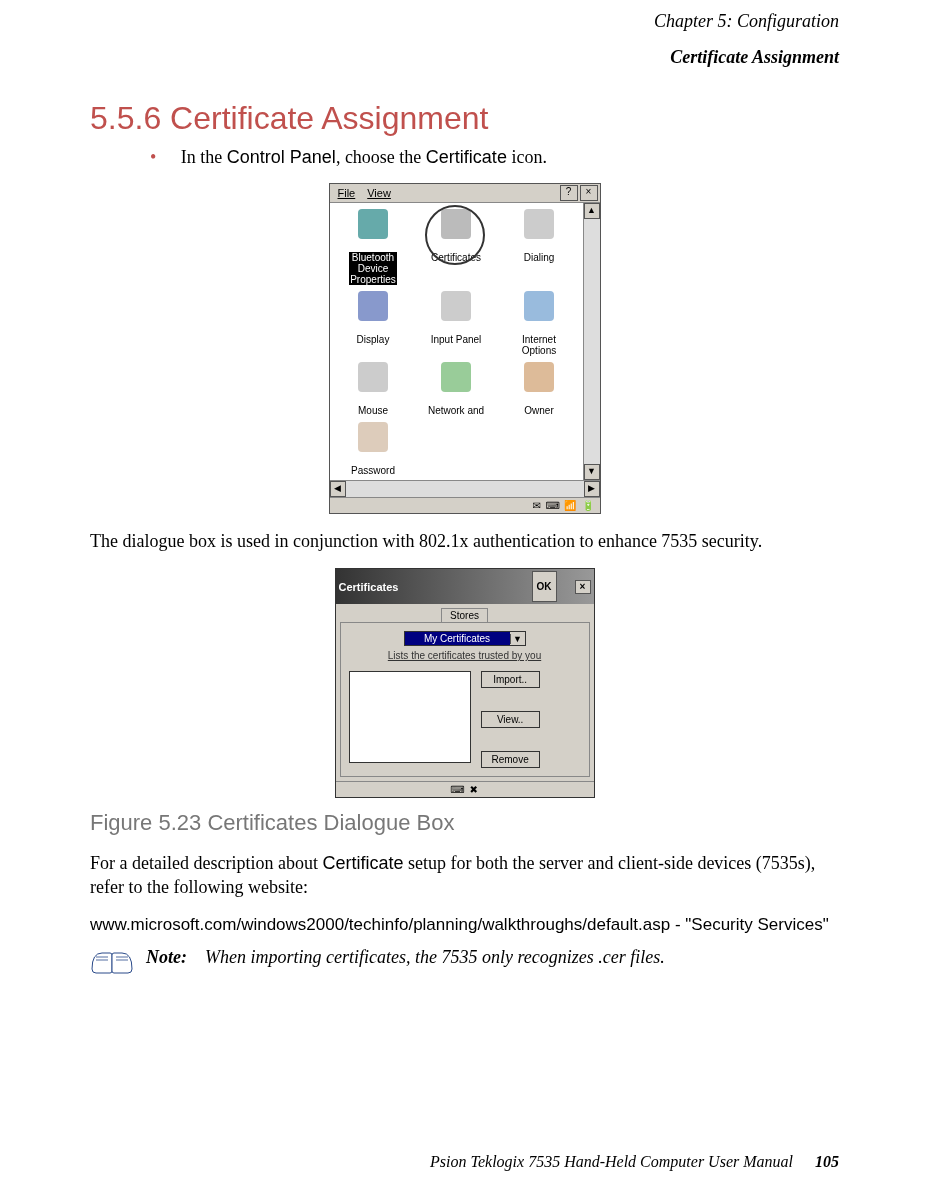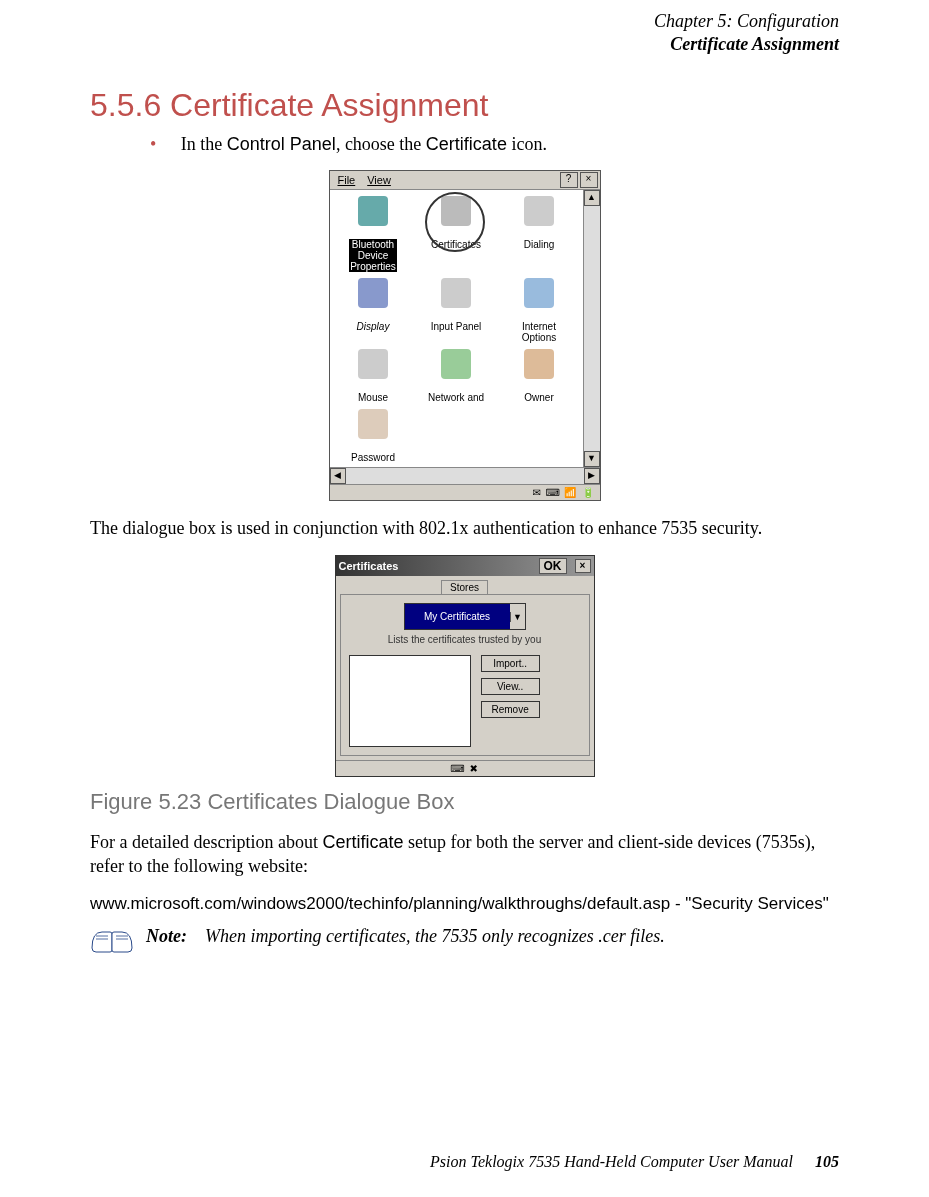--- a/index.html
+++ b/index.html
@@ -15,21 +15,21 @@
   padding: 10px 90px 40px 90px;
 }
 .header {
   text-align: right;
   font-style: italic;
   font-size: 18px;
   line-height: 1.3;
   margin-bottom: 30px;
 }
 .header .line1 { font-weight: normal; }
-.header .line2 { font-weight: bold; }
+.header .line2 { font-weight: bold; margin-top: 13px; }
 .section-heading {
   color: #c0504d;
   font-family: "Arial Narrow", Arial, sans-serif;
   font-weight: normal;
   font-size: 32px;
   margin: 10px 0 10px 0;
   font-stretch: condensed;
 }
 .bullet-row {
   margin-left: 60px;
@@ -182,24 +182,24 @@
   background: linear-gradient(to right, #333, #999);
   color: white;
   padding: 2px 3px;
   font-weight: bold;
 }
 .cert-title .spacer { flex: 1; }
 .cert-title .okbtn {
   background: #d4d0c8;
   color: black;
   border: 1px solid #555;
-  padding: 0 4px;
-  font-size: 12px;
+  padding: 9px 4px;
+  font-size: 10px;
   font-weight: bold;
-  margin-right: 8px;
+  margin-right: 18px;
 }
 .cert-title .closebtn {
   background: #d4d0c8;
   color: black;
   border: 1px solid #555;
   width: 14px;
   text-align: center;
   font-size: 10px;
   line-height: 12px;
 }
@@ -221,49 +221,50 @@
   border: 1px solid #333;
   background: #d4d0c8;
   display: inline-flex;
   width: 120px;
   align-items: center;
 }
 .cert-select .sel-val {
   background: #000080;
   color: white;
   font-size: 10px;
-  padding: 7px 2px;
+  padding: 1px 2px;
   flex: 1;
 }
 .cert-select .sel-arr {
   width: 14px;
   text-align: center;
   border-left: 1px solid #555;
   font-size: 9px;
 }
 .cert-help {
   font-size: 10px;
   margin-top: 4px;
   color: #333;
+  text-decoration: underline;
 }
 .cert-lower {
   display: flex;
   margin-top: 10px;
   gap: 10px;
 }
 .cert-list {
   width: 120px;
   height: 90px;
   background: white;
   border: 1px solid #333;
 }
 .cert-buttons {
   display: flex;
   flex-direction: column;
-  gap: 6px;
+  gap: 23px;
 }
 .cert-btn {
   border: 1px solid #333;
   background: #d4d0c8;
   padding: 2px 10px;
   font-size: 10px;
   text-align: center;
 }
 .cert-tray {
   background: #d4d0c8;
@@ -328,21 +329,21 @@
         <span class="btn-small">?</span>
         <span class="btn-small">×</span>
       </div>
       <div class="cp-grid-wrap">
         <div class="cp-grid" id="cp-grid">
             <div class="cp-icon-cell selected"><span class="icon" style="background: rgb(102, 170, 170);"></span><br><span class="label" style="white-space: pre-line;">Bluetooth
 Device
 Properties</span></div>
             <div class="cp-icon-cell circled"><span class="icon" style="background: rgb(187, 187, 187);"></span><br><span class="label" style="white-space: pre-line;">Certificates</span></div>
             <div class="cp-icon-cell"><span class="icon" style="background: rgb(204, 204, 204);"></span><br><span class="label" style="white-space: pre-line;">Dialing</span></div>
-            <div class="cp-icon-cell"><span class="icon" style="background: rgb(136, 153, 204);"></span><br><span class="label" style="white-space: pre-line; font-style: italic;">Display</span></div>
+            <div class="cp-icon-cell"><span class="icon" style="background: rgb(136, 153, 204);"></span><br><span class="label" style="white-space: pre-line;">Display</span></div>
             <div class="cp-icon-cell"><span class="icon" style="background: rgb(204, 204, 204);"></span><br><span class="label" style="white-space: pre-line;">Input Panel</span></div>
             <div class="cp-icon-cell"><span class="icon" style="background: rgb(153, 187, 221);"></span><br><span class="label" style="white-space: pre-line;">Internet
 Options</span></div>
             <div class="cp-icon-cell"><span class="icon" style="background: rgb(204, 204, 204);"></span><br><span class="label" style="white-space: pre-line;">Mouse</span></div>
             <div class="cp-icon-cell"><span class="icon" style="background: rgb(153, 204, 153);"></span><br><span class="label" style="white-space: pre-line;">Network and</span></div>
             <div class="cp-icon-cell"><span class="icon" style="background: rgb(221, 187, 153);"></span><br><span class="label" style="white-space: pre-line;">Owner</span></div>
             <div class="cp-icon-cell"><span class="icon" style="background: rgb(221, 204, 187);"></span><br><span class="label" style="white-space: pre-line;">Password</span></div>
           </div>
         <div class="cp-scrollbar">
           <div class="cp-scroll-arrow">▲</div>

